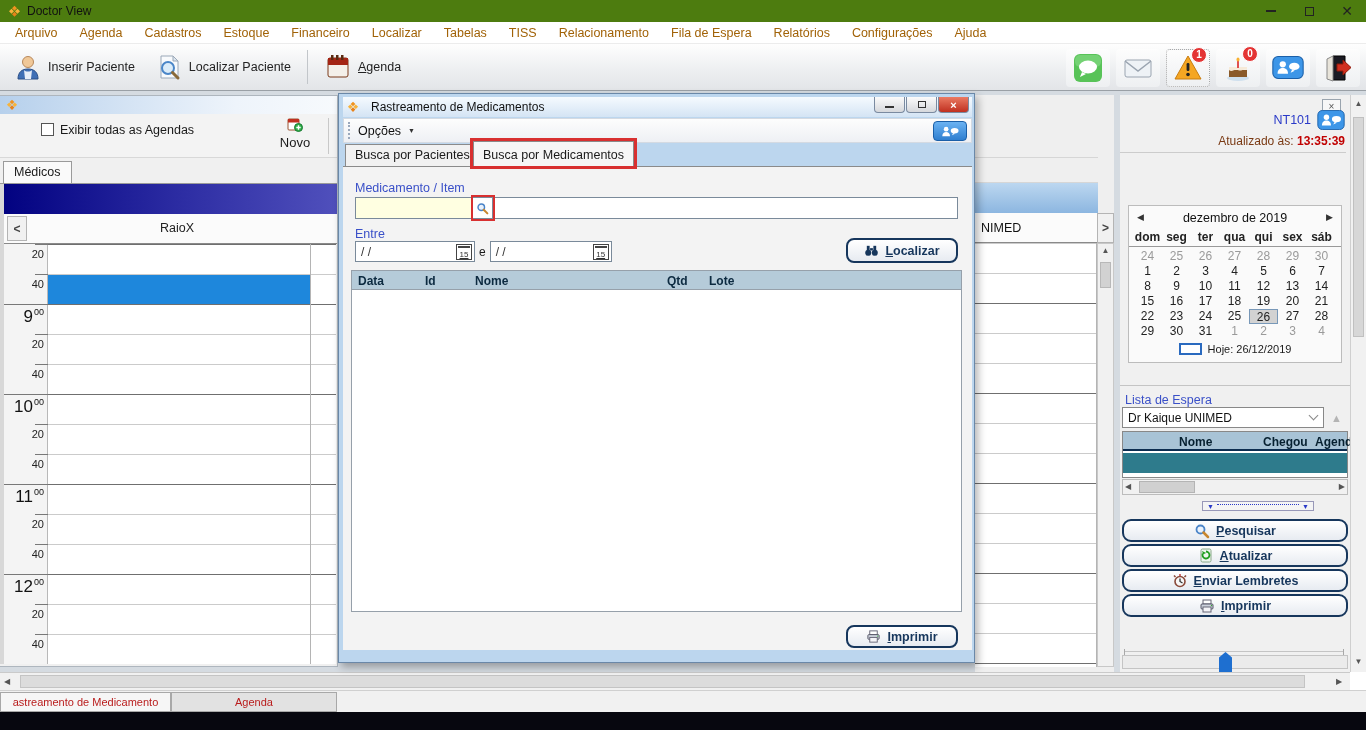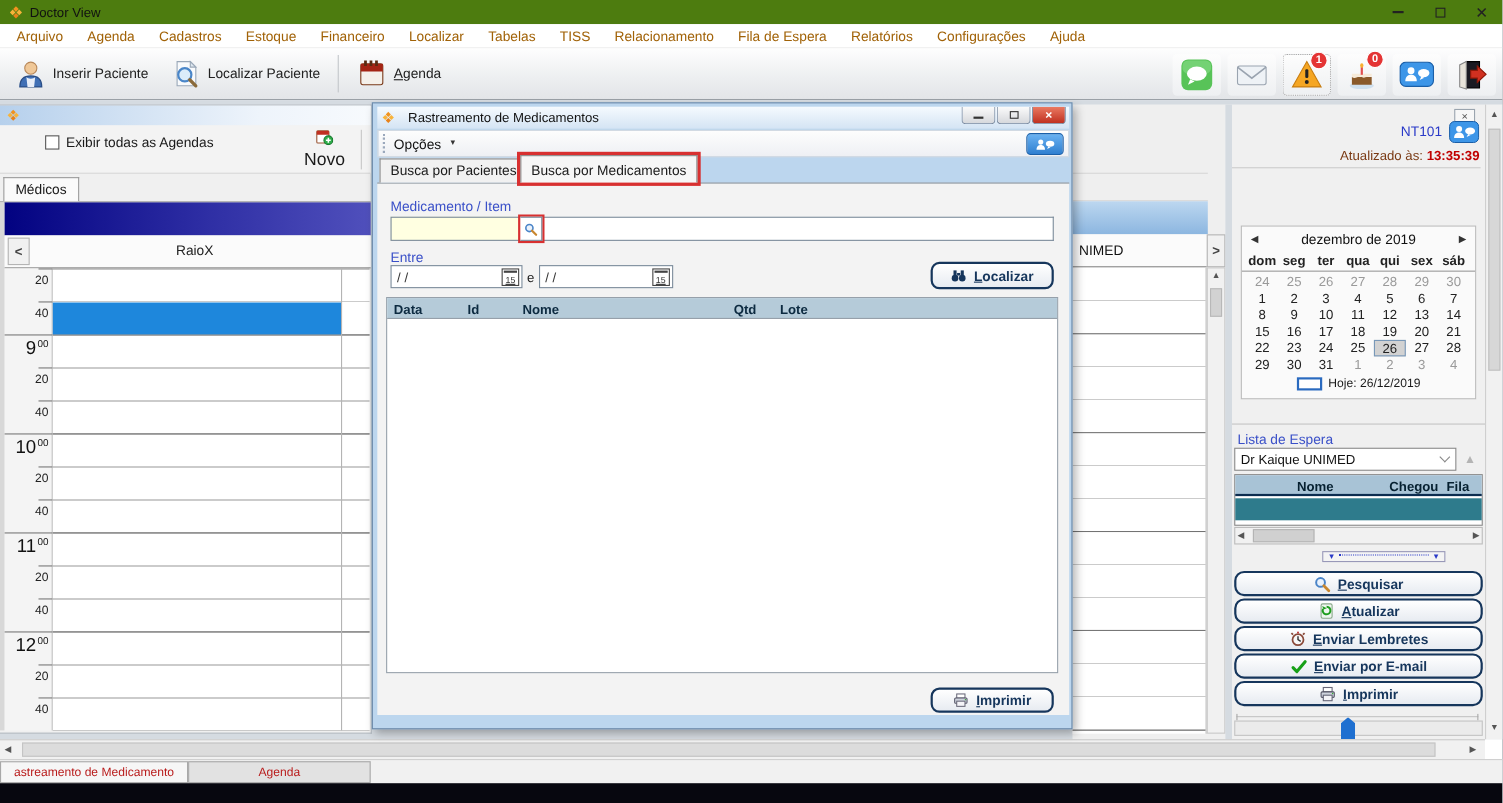--- a/index.html
+++ b/index.html
@@ -32,21 +32,21 @@
 
   
   .mdi{left:0;top:91px;width:1366px;height:581px;background:#d5dbe1;}
 
   
   .leftpanel{left:0;top:95px;width:338px;height:572px;background:#f0f0f0;border:1px solid #aeb6be;border-left:none;}
   .lp-title{position:absolute;left:0;top:0;width:337px;height:18px;background:linear-gradient(90deg,#b6d0ec,#eef4fb 70%,#f7fafd);display:flex;align-items:center;padding-left:6px;}
   .lp-head{position:absolute;left:0;top:18px;width:337px;height:44px;background:#f3f3f3;border-bottom:1px solid #d8d8d8;}
   .chk{position:absolute;left:41px;top:9px;width:13px;height:13px;background:#fff;border:1px solid #555;}
   .chklbl{position:absolute;left:60px;top:9px;font-size:12.5px;}
-  .novo{position:absolute;right:22px;top:2px;width:40px;text-align:center;font-size:16px;}
+  .novo{position:absolute;right:22px;top:2px;width:40px;text-align:center;font-size:13px;}
   .novosep{position:absolute;right:8px;top:4px;width:1px;height:36px;background:#c8c8c8;}
   .lp-tabs{position:absolute;left:0;top:62px;width:337px;height:26px;border-bottom:1px solid #9a9a9a;}
   .lp-tab{position:absolute;left:3px;bottom:0;padding:3px 10px 4px;background:#fafafa;border:1px solid #9a9a9a;border-bottom:none;font-size:12.5px;}
   .lp-navy{position:absolute;left:4px;top:88px;width:333px;height:30px;background:linear-gradient(90deg,#020281,#2e2ea4 55%,#5050bc);}
   .lp-colhead{position:absolute;left:4px;top:118px;width:333px;height:30px;background:#fbfbfb;border-bottom:1px solid #8a8a8a;}
   .backbtn{position:absolute;left:3px;top:2px;width:20px;height:25px;background:#f1f1f1;border:1px solid #b4b4b4;display:flex;align-items:center;justify-content:center;font-weight:bold;color:#444;}
   .collbl{position:absolute;left:40px;top:7px;width:266px;text-align:center;font-size:12.5px;color:#222;}
   .lp-grid{position:absolute;left:4px;top:148px;width:333px;height:420px;}
   .lp-gutter{position:absolute;left:0;top:0;width:44px;height:420px;background:#f4f4f4;border-right:1px solid #b8b8b8;}
   .t-row{position:absolute;left:0;width:44px;height:30px;text-align:right;padding:3px 4px 0 0;}
@@ -510,21 +510,21 @@
     <div class="ddl">
       <span>Dr Kaique UNIMED</span>
       <span class="chev"></span>
     </div>
     <span class="collapse-up">▲</span>
 
     <div class="wt">
       <div class="wt-h" id="wtHead">
           <span class="whc w0">Nome</span>
           <span class="whc w1">Chegou</span>
-          <span class="whc w2">Fila</span>
+          <span class="whc w2">Agend</span>
         </div>
       <div class="wtrow"></div>
     </div>
     <div class="wscroll">
       <span class="lt">◀</span>
       <span class="thumb"></span>
       <span class="rt">▶</span>
     </div>
     <div class="splitter">
       <span class="stri">▼</span>
@@ -555,28 +555,20 @@
         <button class="act">
           <span class="aic">
             <svg viewBox="0 0 16 16">
               <circle cx="8" cy="8.5" r="5" fill="#f8f8f8" stroke="#8a4a3a" stroke-width="1.6"></circle>
               <path d="M8 5.5 V8.5 L10.5 10" stroke="#333" stroke-width="1.3" fill="none"></path>
               <path d="M3.5 4 L2 2.5 M12.5 4 L14 2.5" stroke="#8a4a3a" stroke-width="1.6"></path>
               <circle cx="8" cy="2" r="0.9" fill="#c03030"></circle>
             </svg>
           </span>
           <span class="albl"><u>E</u>nviar Lembretes</span>
-        </button>
-        <button class="act">
-          <span class="aic">
-            <svg viewBox="0 0 16 16">
-              <path d="M2.5 9 L6 12.5 L13.5 3.5" fill="none" stroke="#18a018" stroke-width="2.8" stroke-linecap="round" stroke-linejoin="round"></path>
-            </svg>
-          </span>
-          <span class="albl"><u>E</u>nviar por E-mail</span>
         </button>
         <button class="act">
           <span class="aic">
             <svg viewBox="0 0 16 16">
               <rect x="4" y="2" width="8" height="4" fill="#fff" stroke="#667"></rect>
               <rect x="2" y="6" width="12" height="5" rx="1" fill="#cdd2dc" stroke="#556"></rect>
               <rect x="4" y="9" width="8" height="5" fill="#f4f4f8" stroke="#667"></rect>
               <circle cx="12.5" cy="7.5" r="0.7" fill="#3a3"></circle>
             </svg>
           </span>

